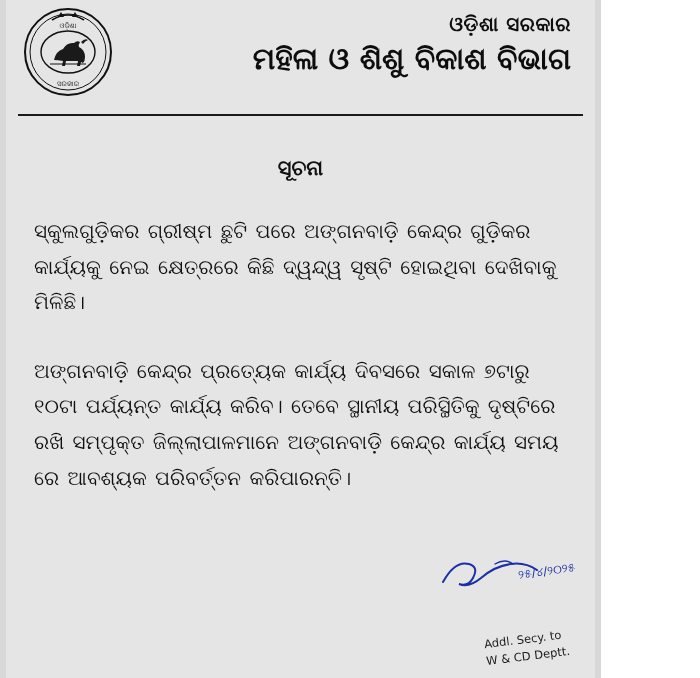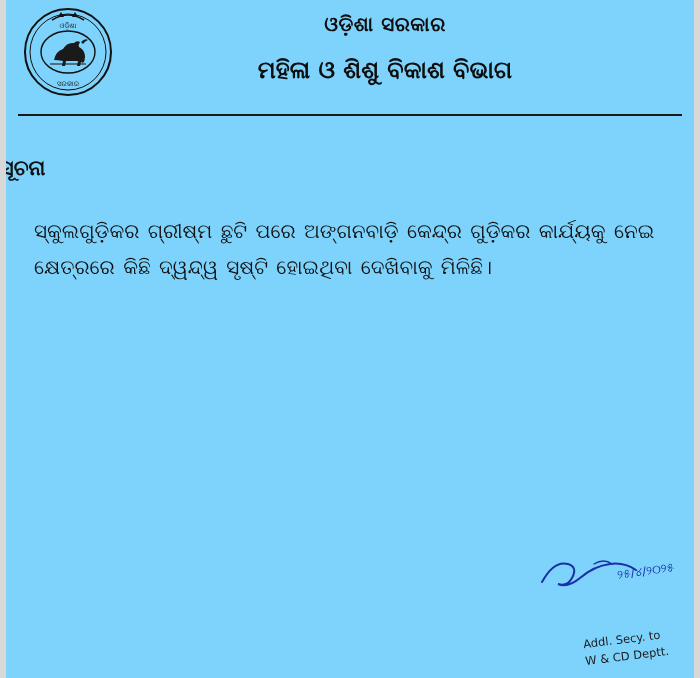--- a/index.html
+++ b/index.html
@@ -10,23 +10,23 @@
   body {
     width: 700px;
     height: 678px;
     font-family: "DejaVu Sans", "Liberation Sans", sans-serif;
     color: #111111;
     position: relative;
     overflow: hidden;
   }
   .page {
     position: relative;
-    width: 700px;
+    width: 601px;
     height: 678px;
-    background: #7dd3fc;
+    background: #e5e5e5;
     box-sizing: border-box;
   }
   
   .edge-left, .edge-right {
     position: absolute;
     top: 0;
     width: 6px;
     height: 678px;
     background: #d8d8d8;
   }
@@ -41,46 +41,47 @@
   .emblem {
     position: absolute;
     left: 22px;
     top: 6px;
     width: 92px;
     height: 92px;
   }
   .emblem svg { display: block; }
 
   .header-text {
-    text-align: center;
+    text-align: right;
     padding-left: 70px;
   }
   .govt-line {
     font-size: 20px;
     font-weight: bold;
     letter-spacing: 0.5px;
     line-height: 1.25;
     margin-top: 4px;
     color: #0d0d0d;
   }
   .dept-line {
-    font-size: 24px;
+    font-size: 30px;
     font-weight: bold;
     line-height: 1.3;
-    margin-top: 18px;
+    margin-top: 2px;
     color: #0d0d0d;
   }
 
   .rule {
     border: none;
     border-top: 2px solid #1a1a1a;
     margin: 8px 18px 0 18px;
   }
 
   .notice-title {
+    text-align: center;
     font-size: 21px;
     font-weight: bold;
     margin-top: 40px;
     color: #111111;
   }
 
   .body-block {
     margin: 34px 34px 0 34px;
   }
   .para {
@@ -167,20 +168,21 @@
       <div class="dept-line">ମହିଳା ଓ ଶିଶୁ ବିକାଶ ବିଭାଗ</div>
     </div>
   </div>
 
   <hr class="rule">
 
   <div class="notice-title">ସୂଚନା</div>
 
   <div class="body-block">
     <p class="para">ସ୍କୁଲଗୁଡ଼ିକର ଗ୍ରୀଷ୍ମ ଛୁଟି ପରେ ଅଙ୍ଗନବାଡ଼ି କେନ୍ଦ୍ର ଗୁଡ଼ିକର କାର୍ଯ୍ୟକୁ ନେଇ କ୍ଷେତ୍ରରେ କିଛି ଦ୍ୱନ୍ଦ୍ୱ ସୃଷ୍ଟି ହୋଇଥିବା ଦେଖିବାକୁ ମିଳିଛି।</p>
+    <p class="para">ଅଙ୍ଗନବାଡ଼ି କେନ୍ଦ୍ର ପ୍ରତ୍ୟେକ କାର୍ଯ୍ୟ ଦିବସରେ ସକାଳ ୭ଟାରୁ ୧୦ଟା ପର୍ଯ୍ୟନ୍ତ କାର୍ଯ୍ୟ କରିବ। ତେବେ ସ୍ଥାନୀୟ ପରିସ୍ଥିତିକୁ ଦୃଷ୍ଟିରେ ରଖି ସମ୍ପୃକ୍ତ ଜିଲ୍ଲାପାଳମାନେ ଅଙ୍ଗନବାଡ଼ି କେନ୍ଦ୍ର କାର୍ଯ୍ୟ ସମୟ ରେ ଆବଶ୍ୟକ ପରିବର୍ତ୍ତନ କରିପାରନ୍ତି।</p>
   </div>
 
   <div class="sign-area">
     <svg class="sign-scribble" viewBox="0 0 120 46">
       <path d="M6 30 q12 -22 26 -18 q10 3 4 14 q-5 9 -14 6 q10 4 22 -6 q14 -12 30 -14 q14 -2 26 6" fill="none" stroke="#1b2fa8" stroke-width="2" stroke-linecap="round"></path>
       <path d="M58 12 q10 -6 18 0" fill="none" stroke="#1b2fa8" stroke-width="1.4" stroke-linecap="round"></path>
     </svg>
     <div class="sign-date">୨୫/୪/୨୦୨୫</div>
     <div class="sign-caption">
       <div>Addl. Secy. to</div>

